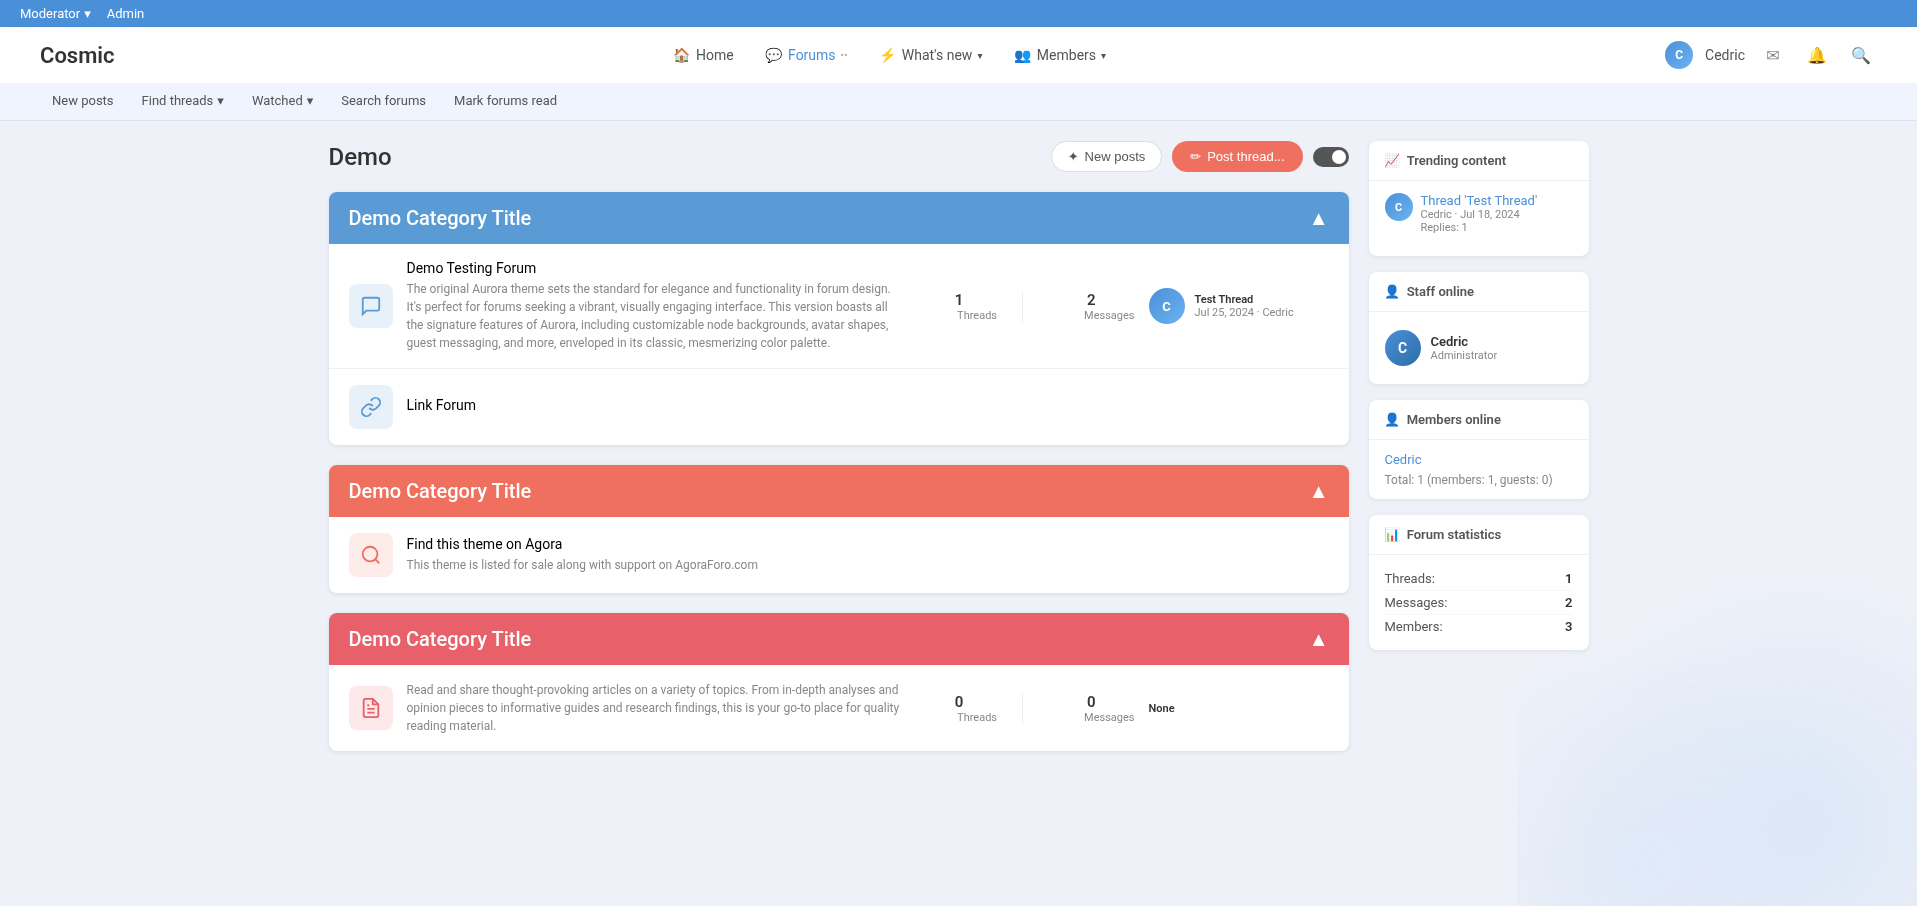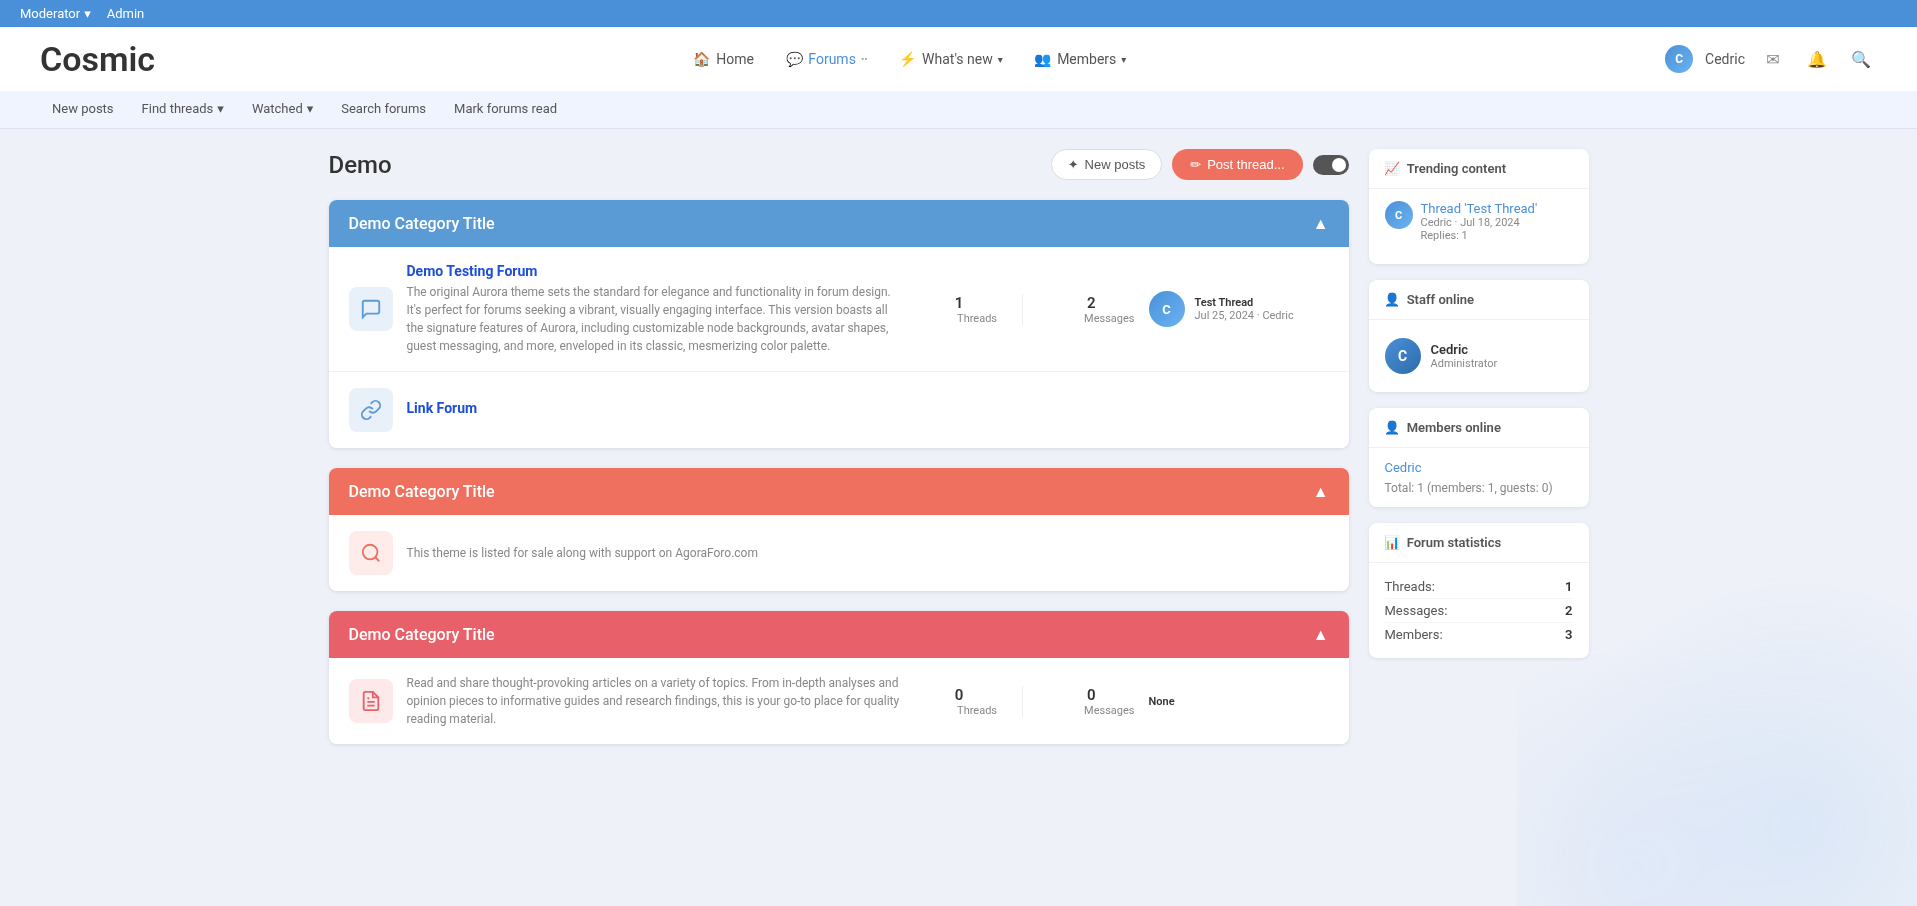--- a/index.html
+++ b/index.html
@@ -26,21 +26,21 @@
     
     .header {
       background: white;
       padding: 12px 40px;
       display: flex;
       align-items: center;
       justify-content: space-between;
       box-shadow: 0 1px 3px rgba(0,0,0,0.1);
     }
     .logo {
-      font-size: 34px;
+      font-size: 22px;
       font-weight: 600;
       color: #333;
       text-align: center;
     }
     .main-nav {
       display: flex;
       align-items: center;
       gap: 8px;
     }
     .nav-item {
@@ -165,21 +165,21 @@
       width: 14px; height: 14px;
       background: white;
       border-radius: 50%;
     }
 
     
     .category-block { margin-bottom: 20px; border-radius: 8px; overflow: hidden; box-shadow: 0 1px 4px rgba(0,0,0,0.1); }
     .category-header {
       padding: 14px 20px;
       color: white;
-      font-size: 16px;
+      font-size: 20px;
       font-weight: 500;
       display: flex;
       align-items: center;
       justify-content: space-between;
       cursor: pointer;
     }
     .category-header.blue { background: #5b9bd5; }
     .category-header.coral { background: #f07060; }
     .category-header.pink { background: #e8606a; }
     .category-body { background: white; }
@@ -198,21 +198,21 @@
       border-radius: 8px;
       background: #e8f0fa;
       display: flex; align-items: center; justify-content: center;
       flex-shrink: 0;
       color: #5b9bd5;
       font-size: 18px;
     }
     .forum-icon.coral { background: #fdecea; color: #f07060; }
     .forum-icon.pink-icon { background: #fde8ea; color: #e8606a; }
     .forum-info { flex: 1; min-width: 0; }
-    .forum-name { font-weight: 700; color: #1d4ed8; font-size: 14px; margin-bottom: 4px; }
+    .forum-name { font-weight: 400; color: #000000; font-size: 14px; margin-bottom: 4px; }
     .forum-desc { color: #888; font-size: 12px; line-height: 1.5; }
     .forum-stats {
       display: flex;
       gap: 20px;
       flex-shrink: 0;
     }
     .stat-block { text-align: center; }
     .stat-number { font-weight: 600; font-size: 15px; color: #333; }
     .stat-label { font-size: 11px; color: #888; margin-left: 36px; }
     .stat-divider { width: 1px; background: #eee; margin: 0 5px; }
@@ -453,20 +453,21 @@
       </div>
       <div class="category-body">
         <div class="forum-row">
           <div class="forum-icon coral">
             <svg width="22" height="22" viewBox="0 0 24 24" fill="none" stroke="#f07060" stroke-width="2">
               <circle cx="11" cy="11" r="8"></circle>
               <line x1="21" y1="21" x2="16.65" y2="16.65"></line>
             </svg>
           </div>
           <div class="forum-info">
+            <div class="forum-name">Find this theme on Agora</div>
             <div class="forum-desc">This theme is listed for sale along with support on AgoraForo.com</div>
           </div>
         </div>
       </div>
     </div>
 
     <div class="category-block">
       <div class="category-header pink">
         <span>Demo Category Title</span>
         <span>▲</span>

